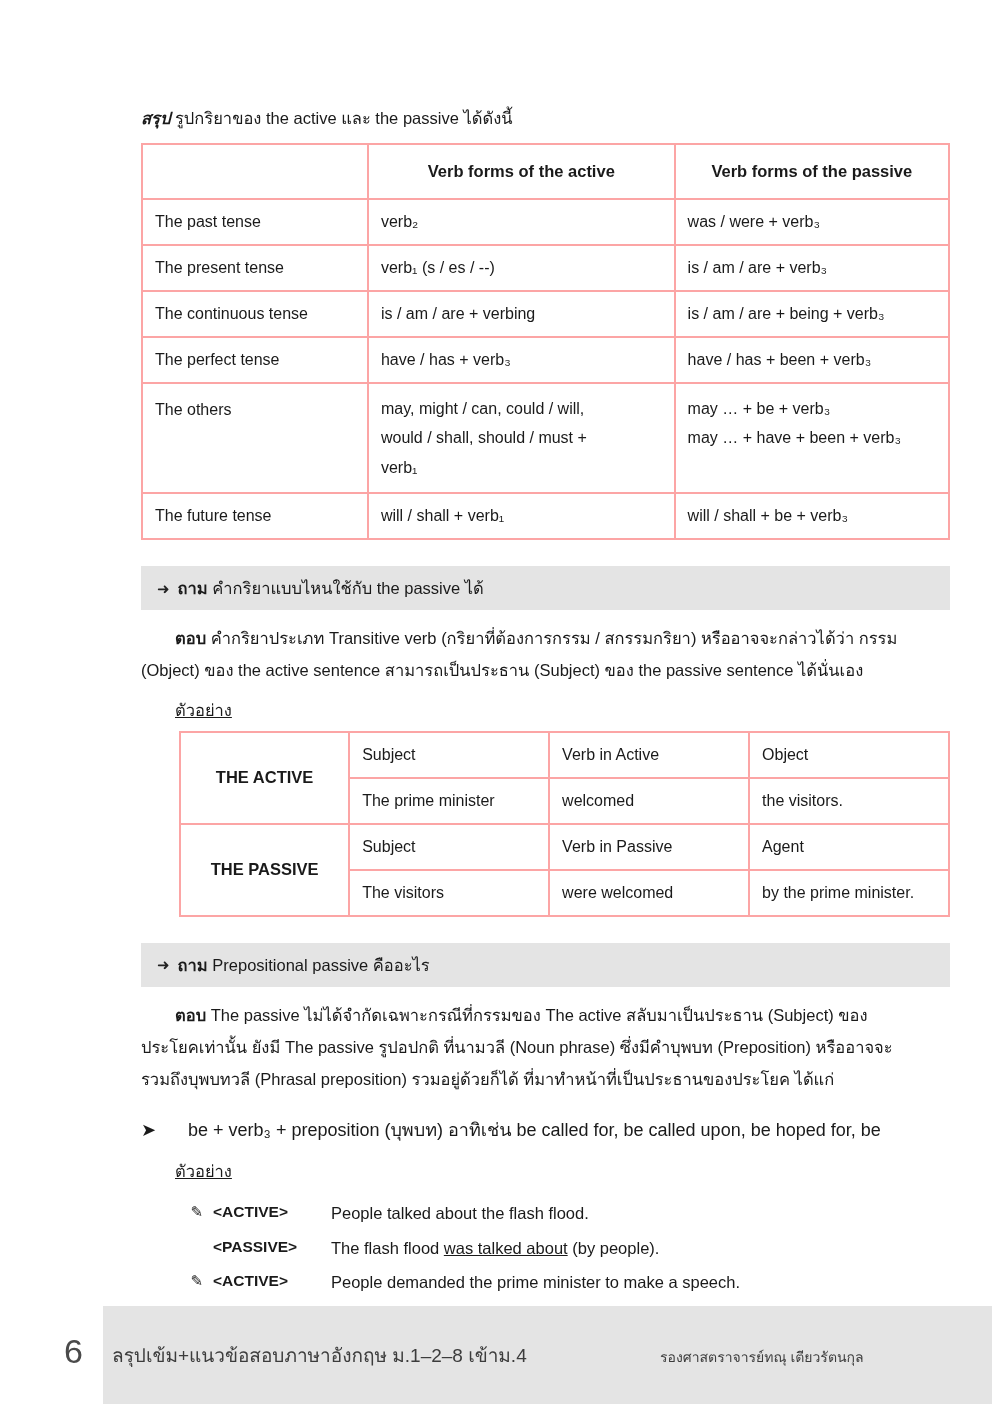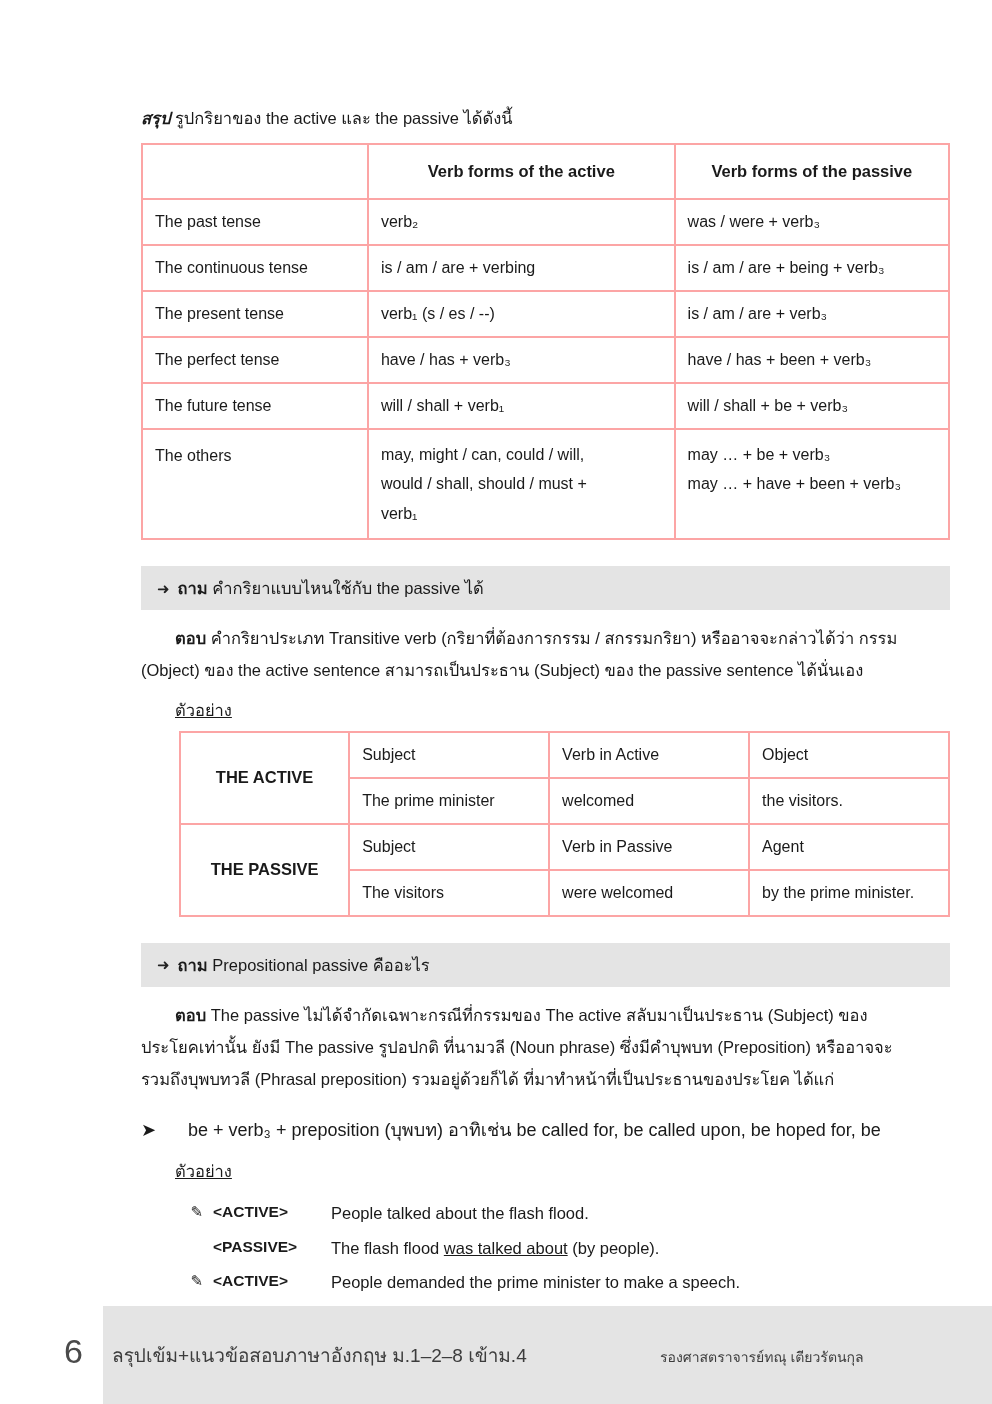--- a/index.html
+++ b/index.html
@@ -231,50 +231,50 @@
             <th>Verb forms of the passive</th>
           </tr>
         </thead>
         <tbody>
           <tr>
             <td class="rowlabel">The past tense</td>
             <td>verb₂</td>
             <td>was / were + verb₃</td>
           </tr>
           <tr>
+            <td class="rowlabel">The present tense</td>
+            <td>verb₁ (s / es / --)</td>
+            <td>is / am / are + verb₃</td>
+          </tr>
+          <tr>
             <td class="rowlabel">The continuous tense</td>
             <td>is / am / are + verbing</td>
             <td>is / am / are + being + verb₃</td>
           </tr>
           <tr>
-            <td class="rowlabel">The present tense</td>
-            <td>verb₁ (s / es / --)</td>
-            <td>is / am / are + verb₃</td>
-          </tr>
-          <tr>
             <td class="rowlabel">The perfect tense</td>
             <td>have / has + verb₃</td>
             <td>have / has + been + verb₃</td>
-          </tr>
-          <tr>
-            <td class="rowlabel">The future tense</td>
-            <td>will / shall + verb₁</td>
-            <td>will / shall + be + verb₃</td>
           </tr>
           <tr>
             <td class="rowlabel" style="vertical-align:top;padding-top:14px;">The others</td>
             <td class="cell-lines justify-cell">
               <div>may, might / can, could / will,</div>
               <div>would / shall, should / must +</div>
               <div>verb₁</div>
             </td>
             <td class="cell-lines" style="vertical-align:top;">
               <div>may … + be + verb₃</div>
               <div>may … + have + been + verb₃</div>
             </td>
+          </tr>
+          <tr>
+            <td class="rowlabel">The future tense</td>
+            <td>will / shall + verb₁</td>
+            <td>will / shall + be + verb₃</td>
           </tr>
         </tbody>
       </table>
 
       <div class="qbar">
         <span class="arrow">➜</span>
         <span><b>ถาม</b><span> คำกริยาแบบไหนใช้กับ the passive ได้</span></span>
       </div>
 
       <div class="answer">

